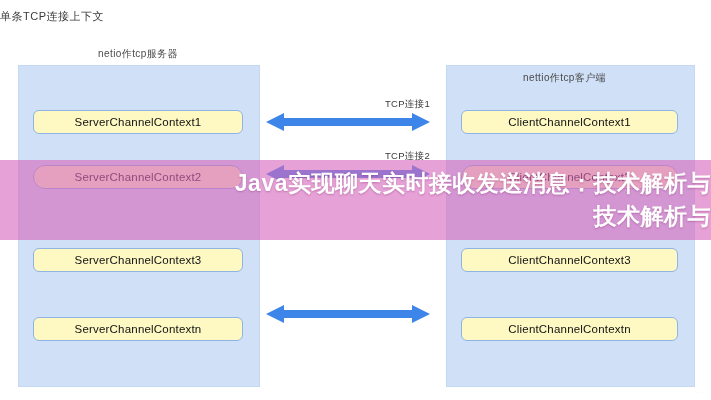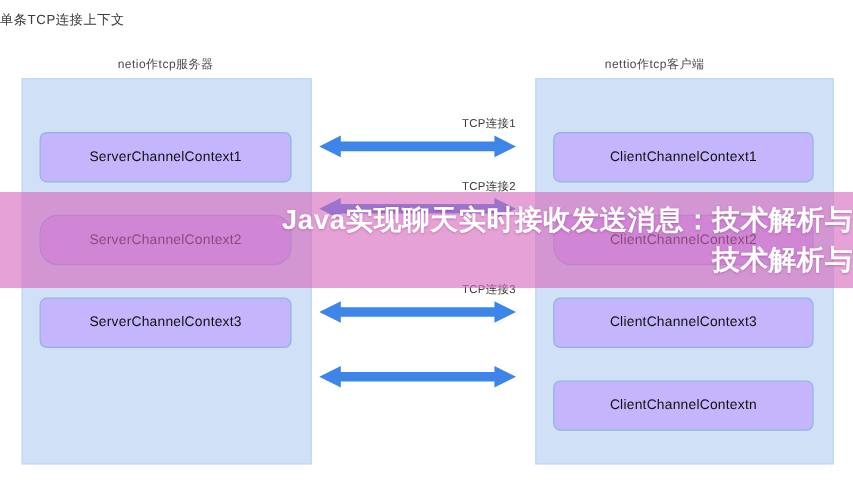--- a/index.html
+++ b/index.html
@@ -29,38 +29,38 @@
   .panel.left{left:18px;top:65px;width:240px;height:320px;}
   .panel.right{left:446px;top:65px;width:247px;height:320px;}
 
   .panel-label{
     position:absolute;top:47px;
     font-size:10px;color:#4a4a4a;
     text-align:center;white-space:nowrap;
     letter-spacing:.4px;
   }
   .panel-label.left{left:18px;width:240px;text-align:center;}
-  .panel-label.right{left:422px;width:247px;}
+  .panel-label.right{left:441px;width:247px;margin-top:24px;}
 
   
   .ctx-box{
     position:absolute;
-    height:42px;
-    background:#c4b5fd;
+    height:24px;
+    background:#fef9c3;
     border:1px solid #8fb4e3;
     border-radius:6px;
     display:flex;align-items:center;justify-content:center;
     font-size:11.5px;color:#111111;
     letter-spacing:.2px;
     box-sizing:border-box;
   }
   .ctx-box.left{left:33px;width:210px;}
   .ctx-box.right{left:461px;width:217px;}
   .row1{top:110px;}
-  .row2{top:179px;border-radius:15px;}
+  .row2{top:165px;border-radius:15px;}
   .row3{top:248px;}
   .row4{top:317px;}
 
   
   .arrow-group{position:absolute;left:266px;width:164px;}
   .arrow-group.a1{top:96px;}
   .arrow-group.a2{top:148px;}
   .arrow-group.a3{top:234px;}
   .arrow-group.a4{top:303px;}
 
@@ -106,46 +106,41 @@
 
   <div class="panel left"></div>
   <div class="panel right"></div>
 
   <div class="panel-label left">netio作tcp服务器</div>
   <div class="panel-label right">nettio作tcp客户端</div>
 
   <div class="ctx-box left row1">ServerChannelContext1</div>
   <div class="ctx-box left row2">ServerChannelContext2</div>
   <div class="ctx-box left row3">ServerChannelContext3</div>
+  <div class="ctx-box left row4">ServerChannelContextn</div>
 
   <div class="ctx-box right row1">ClientChannelContext1</div>
   <div class="ctx-box right row2">ClientChannelContext2</div>
   <div class="ctx-box right row3">ClientChannelContext3</div>
   <div class="ctx-box right row4">ClientChannelContextn</div>
 
   <div class="arrow-group a1">
     <div class="arrow-label">TCP连接1</div>
     <svg class="arrow-svg" viewBox="0 0 164 22">
       <polygon points="0,11 18,2 18,7 146,7 146,2 164,11 146,20 146,15 18,15 18,20" fill="#3d85e8"></polygon>
     </svg>
   </div>
 
   <div class="arrow-group a2">
     <div class="arrow-label">TCP连接2</div>
     <svg class="arrow-svg" viewBox="0 0 164 22">
       <polygon points="0,11 18,2 18,7 146,7 146,2 164,11 146,20 146,15 18,15 18,20" fill="#3d85e8"></polygon>
     </svg>
   </div>
 
-  <div class="arrow-group a3">
-    <div class="arrow-label">TCP连接3</div>
-    <svg class="arrow-svg" viewBox="0 0 164 22">
-      <polygon points="0,11 18,2 18,7 146,7 146,2 164,11 146,20 146,15 18,15 18,20" fill="#3d85e8"></polygon>
-    </svg>
-  </div>
 
   <div class="arrow-group a4">
     <svg class="arrow-svg" viewBox="0 0 164 22">
       <polygon points="0,11 18,2 18,7 146,7 146,2 164,11 146,20 146,15 18,15 18,20" fill="#3d85e8"></polygon>
     </svg>
   </div>
 
   <div class="banner">
     <div class="banner-line">Java实现聊天实时接收发送消息：技术解析与</div>
     <div class="banner-line">技术解析与</div>

